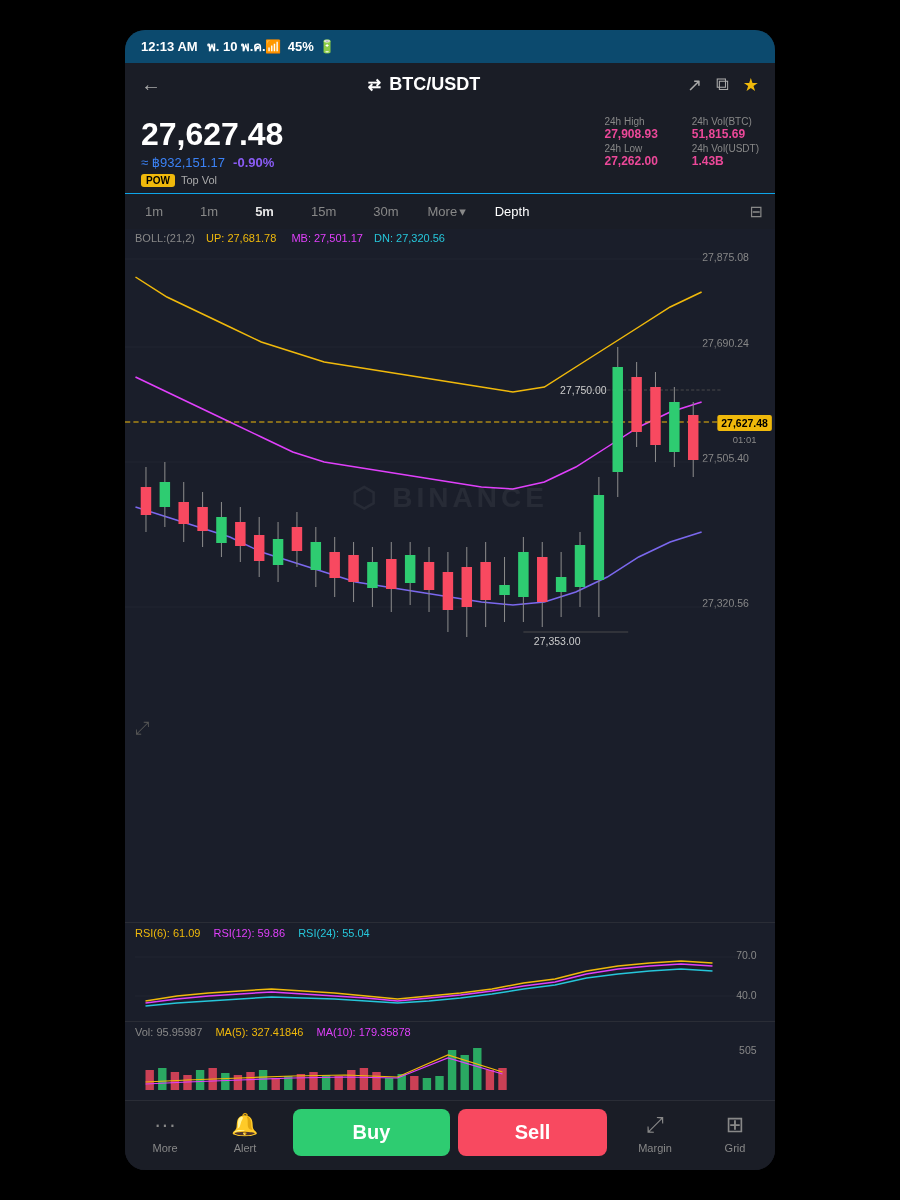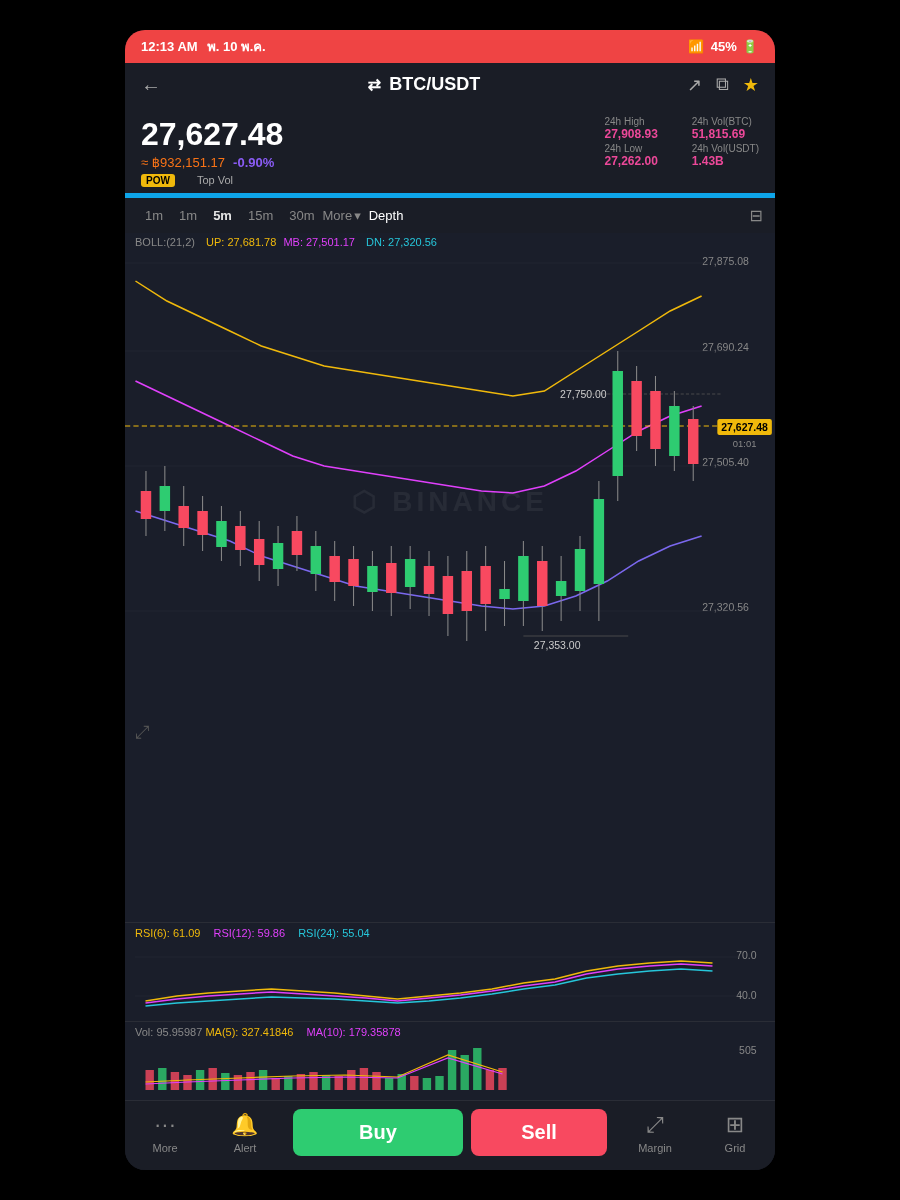--- a/index.html
+++ b/index.html
@@ -16,27 +16,26 @@
       width: 650px;
       min-height: 1140px;
       background: #1a1d26;
       border-radius: 20px;
       overflow: hidden;
       position: relative;
       display: flex;
       flex-direction: column;
     }
     .status-bar {
-      background: #ef4444;
+      background: #0c4a6e;
       color: #fff;
       font-size: 13px;
       font-weight: 600;
       padding: 6px 16px;
       display: flex;
-      justify-content: space-between;
       align-items: center;
     }
     .status-right {
       display: flex;
       align-items: center;
       gap: 6px;
       font-size: 13px;
     }
     .header {
       background: #1a1d26;
@@ -75,30 +74,30 @@
     }
     .price-row {
       display: flex;
       justify-content: space-between;
       align-items: flex-start;
       margin-top: 2px;
     }
     .price-left {}
     .price-sub {
       font-size: 13px;
-      color: #f97316;
+      color: #3b82f6;
     }
     .price-change {
       color: #8b5cf6;
       font-size: 13px;
       font-weight: 600;
     }
     .tags {
       display: flex;
-      gap: 22px;
+      gap: 6px;
       margin-top: 4px;
     }
     .tag-pow {
       background: #f0b90b;
       color: #000;
       font-size: 10px;
       font-weight: 700;
       padding: 1px 5px;
       border-radius: 3px;
     }
@@ -122,22 +121,22 @@
     .stat-value {
       font-size: 12px;
       color: #ec4899;
       font-weight: 600;
     }
     .timeframe-bar {
       background: #1a1d26;
       display: flex;
       align-items: center;
       padding: 6px 12px;
-      gap: 0;
-      border-top: 5px solid #0ea5e9;
+      gap: 21px;
+      border-top: 1px solid #0ea5e9;
     }
     .tf-btn {
       padding: 4px 8px;
       font-size: 13px;
       color: #888;
       cursor: pointer;
       border-radius: 4px;
     }
     .tf-btn.active {
       color: #e5e5e5;
@@ -265,21 +264,21 @@
       padding: 0 8px;
     }
     .buy-btn {
       flex: 1;
       background: #2ecc71;
       color: #fff;
       border: none;
       border-radius: 8px;
       font-size: 20px;
       font-weight: 700;
-      padding: 12px 17px;
+      padding: 12px 4px;
       cursor: pointer;
     }
     .sell-btn {
       flex: 1;
       background: #f84960;
       color: #fff;
       border: none;
       border-radius: 8px;
       font-size: 20px;
       font-weight: 700;
@@ -363,21 +362,21 @@
     </div>
     <div class="tf-depth" style="margin-left:8px;">Depth</div>
     <div class="tf-settings" style="margin-left:auto;">⊟</div>
   </div>
 
   <div class="chart-area">
 
     <div class="chart-indicator-row">
       <span class="boll-info">BOLL:(21,2)</span>
       <span class="boll-up" style="margin-left:8px;">UP: 27,681.78</span>
-      <span class="boll-mb" style="margin-left:4px;">MB: 27,501.17</span>
+      <span class="boll-mb" style="margin-left:12px;">MB: 27,501.17</span>
       <span class="boll-dn" style="margin-left:8px;">DN: 27,320.56</span>
     </div>
 
     <div class="chart-svg-container">
       <div class="binance-watermark">⬡ BINANCE</div>
       <svg width="100%" height="470" viewBox="0 0 620 470" preserveAspectRatio="none">
 
         <text x="595" y="14" fill="#888" font-size="10" text-anchor="end">27,875.08</text>
         <text x="595" y="100" fill="#888" font-size="10" text-anchor="end">27,690.24</text>
         <text x="595" y="215" fill="#888" font-size="10" text-anchor="end">27,505.40</text>
@@ -523,21 +522,21 @@
 
         <polyline points="10,65 40,62 70,60 100,58 130,56 160,57 190,58 220,60 250,62 280,60 310,57 340,53 370,48 400,44 430,37 460,33 490,30 520,28 550,30" fill="none" stroke="#26c6da" stroke-width="1.5"></polyline>
       </svg>
     </div>
   </div>
 
   <div class="vol-section">
     <div class="vol-indicator-row">
       <span class="vol-label">Vol:</span>
       <span class="vol-label">95.95987</span>
-      <span class="vol-ma5" style="margin-left:0;">MA(5):</span>
+      <span class="vol-ma5" style="margin-left:10px;">MA(5):</span>
       <span class="vol-ma5">327.41846</span>
       <span class="vol-ma10" style="margin-left:10px;">MA(10):</span>
       <span class="vol-ma10">179.35878</span>
     </div>
     <div class="vol-chart">
       <svg width="100%" height="60" viewBox="0 0 600 60" preserveAspectRatio="none">
         <text x="592" y="14" fill="#888" font-size="10" text-anchor="end">505</text>
 
         <rect x="10" y="30" width="8" height="20" fill="#f84960" opacity="0.8"></rect>
         <rect x="22" y="28" width="8" height="22" fill="#2ecc71" opacity="0.8"></rect>

